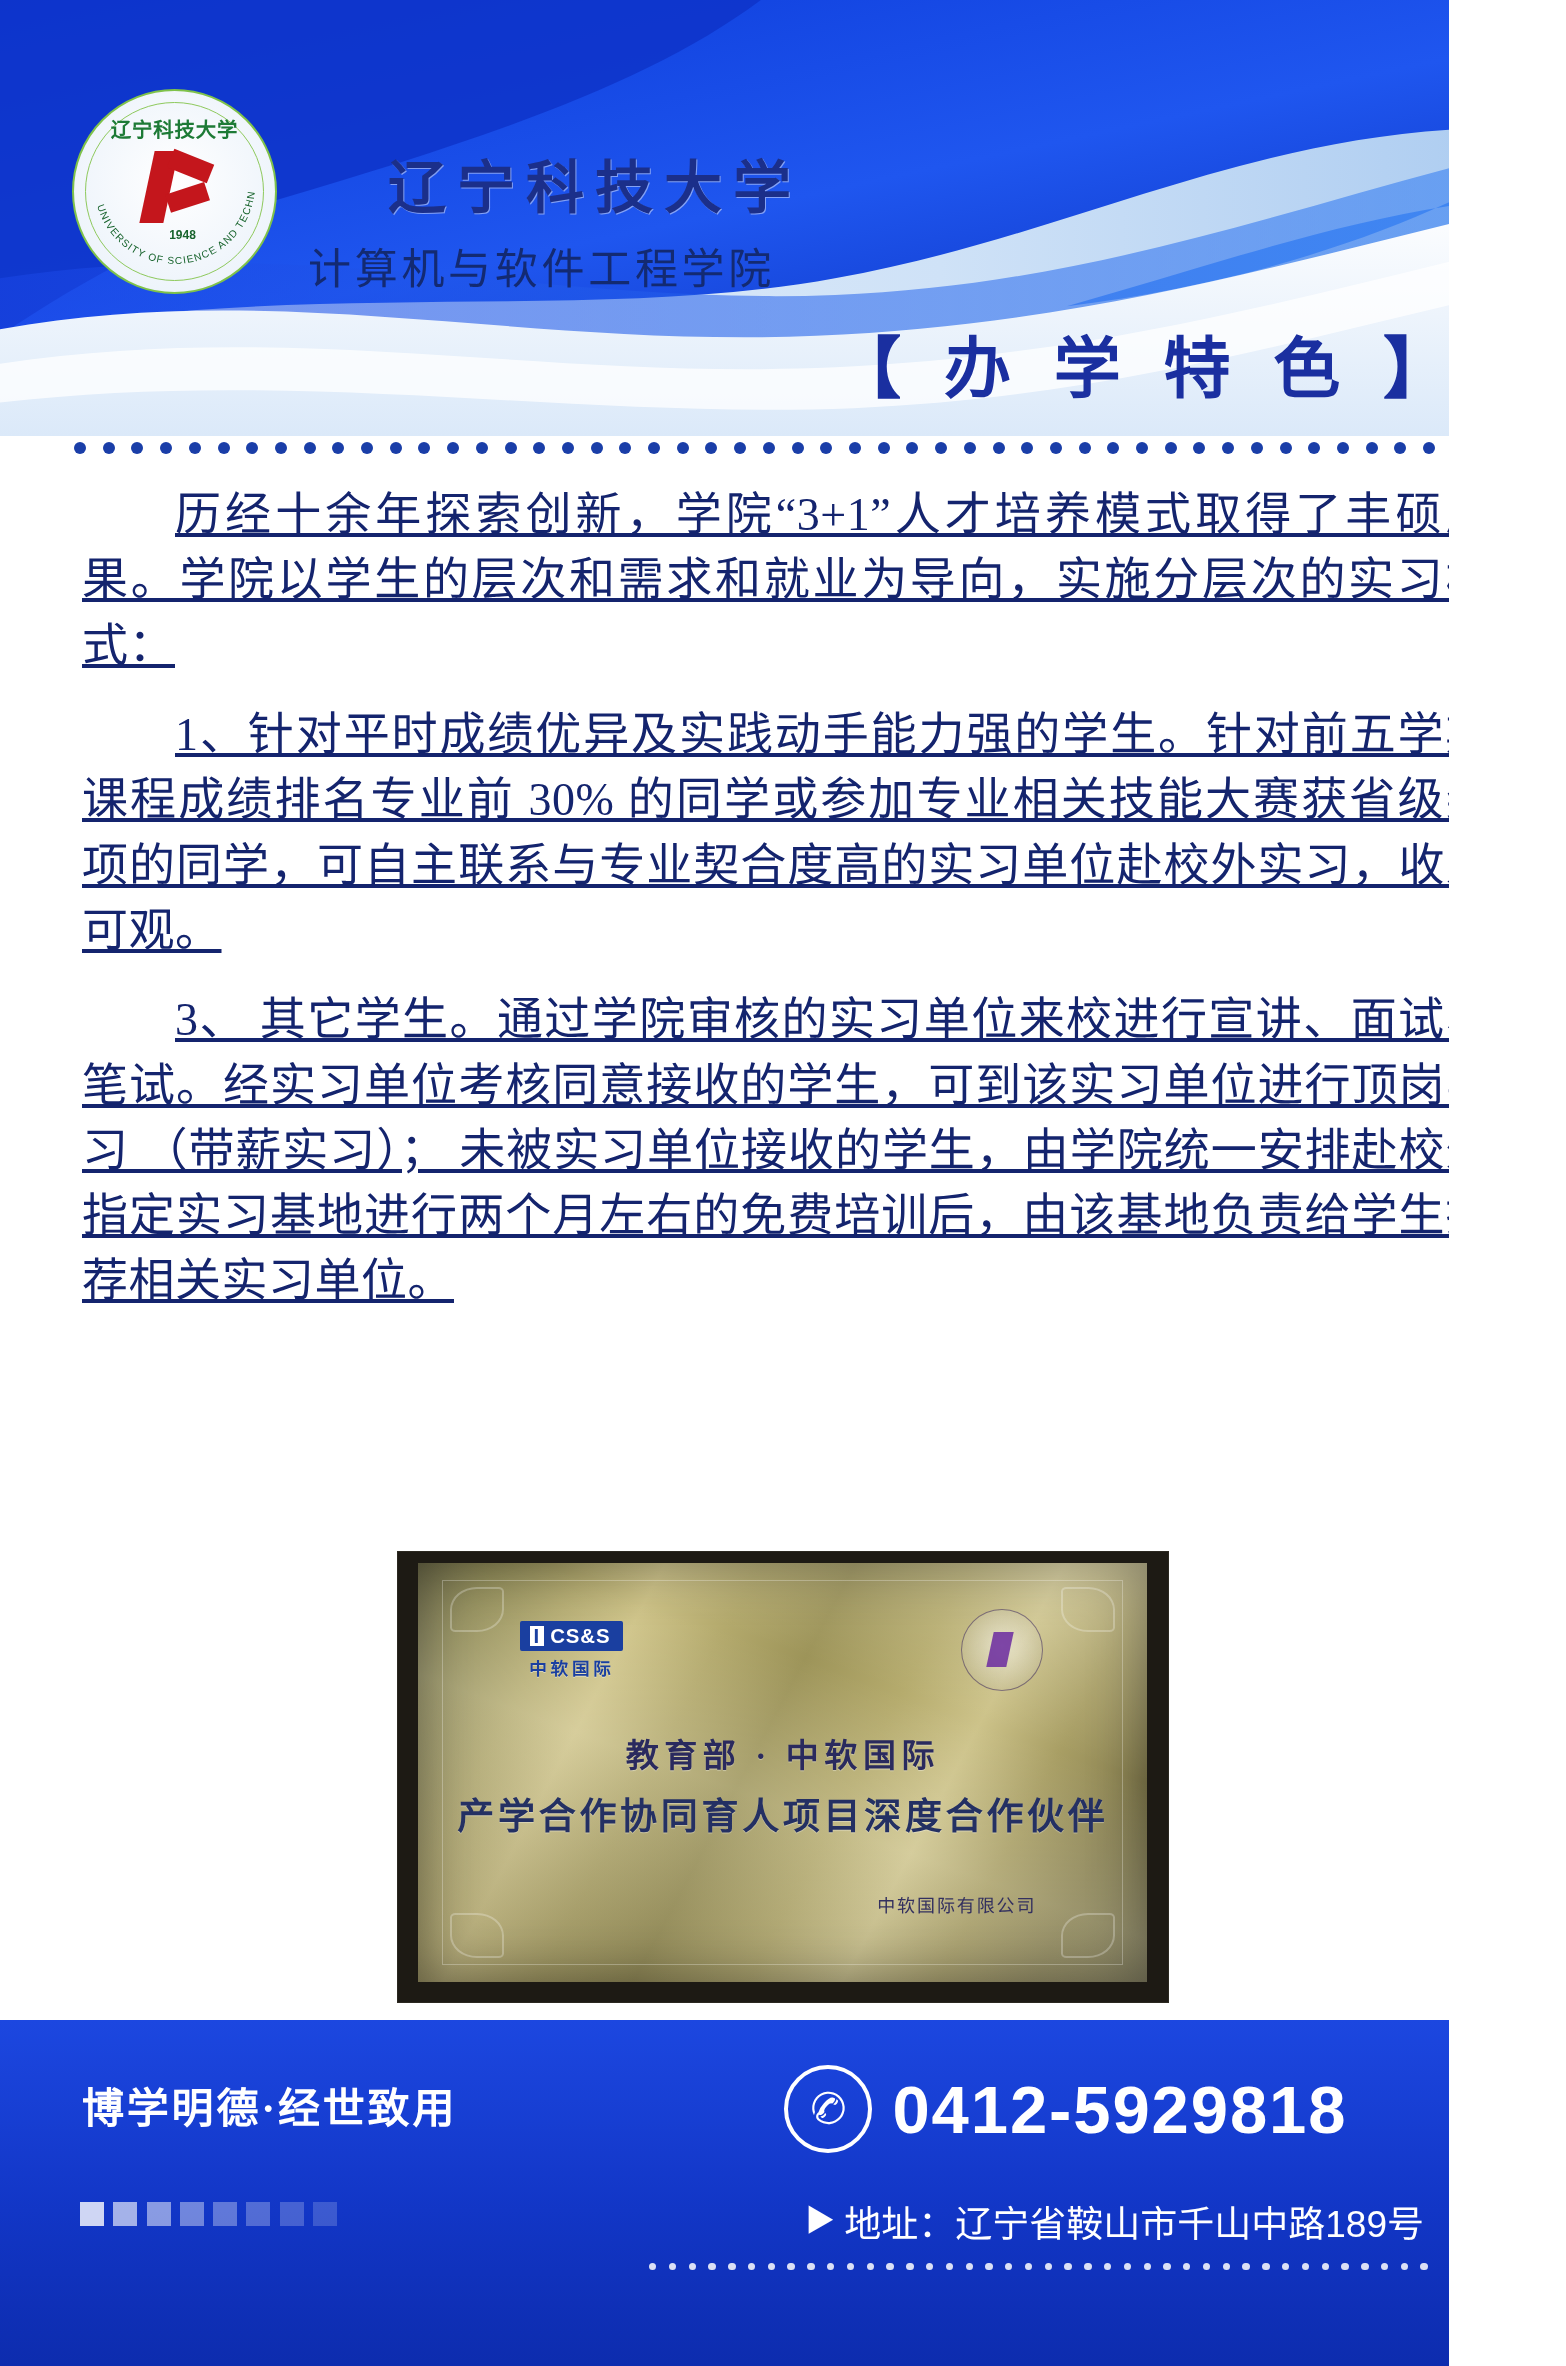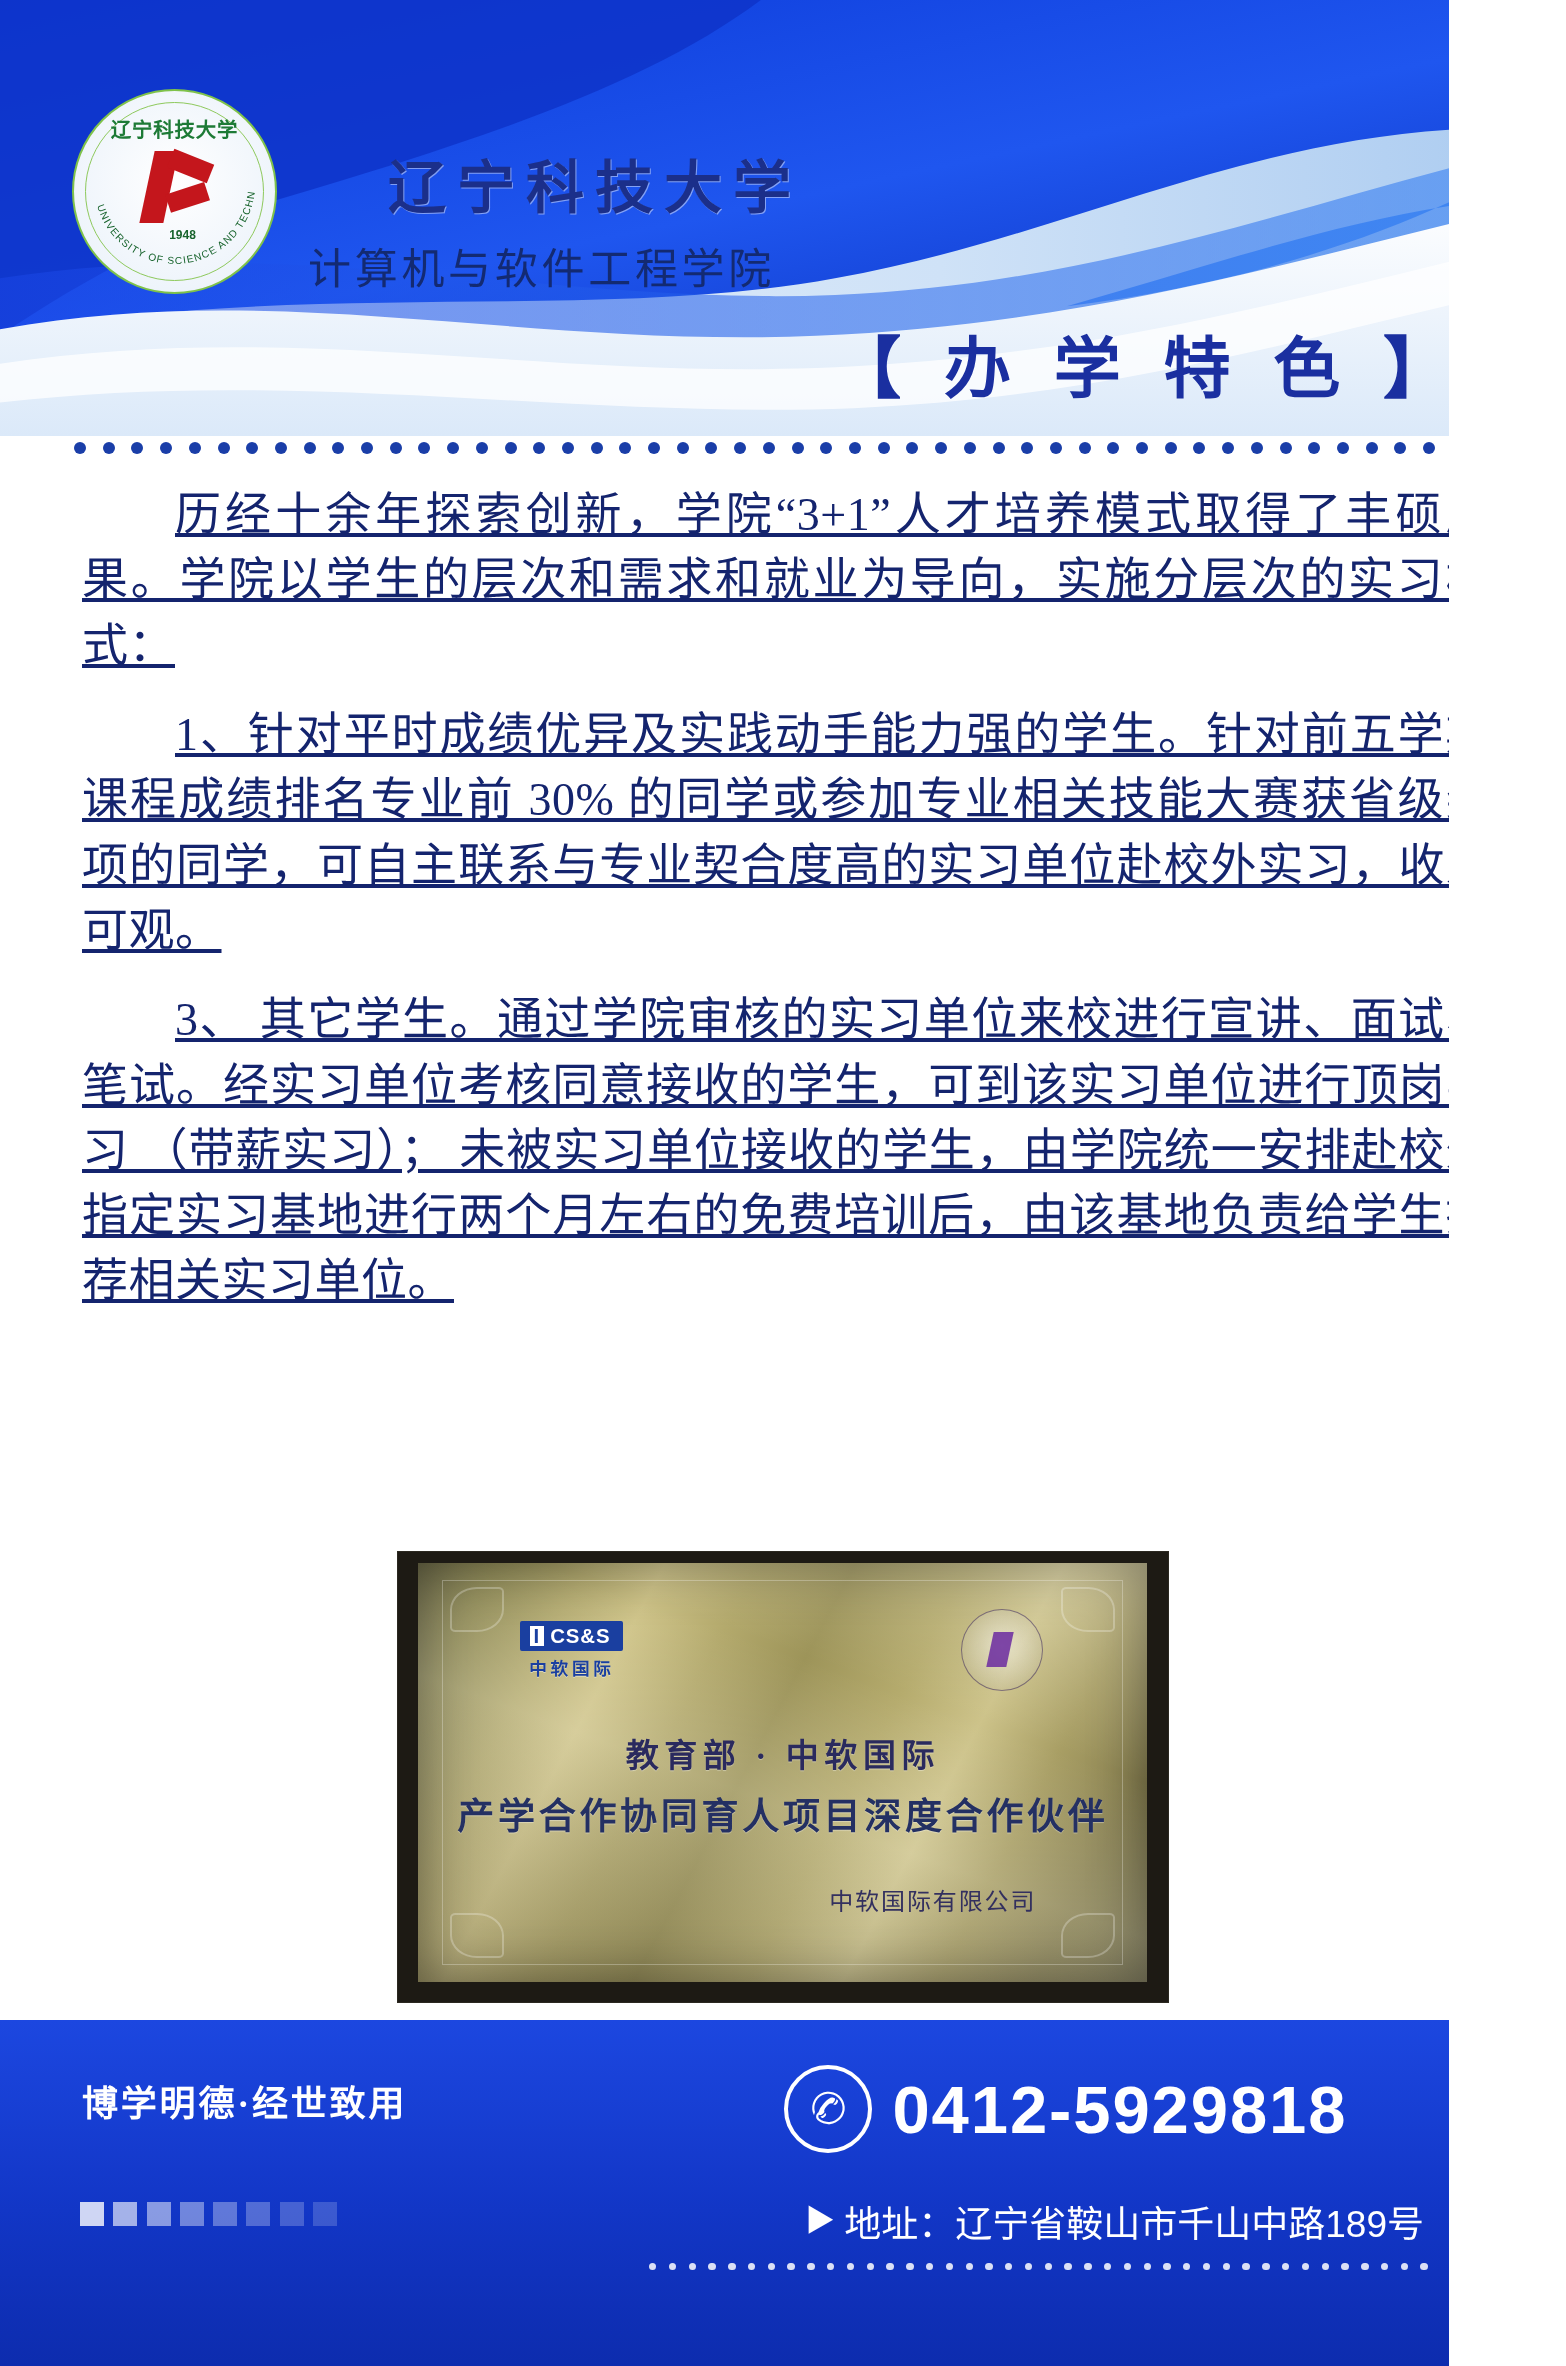--- a/index.html
+++ b/index.html
@@ -308,21 +308,21 @@
     font-size: 37px;
     font-weight: bold;
     color: #243063;
     letter-spacing: 3.7px;
     font-family: "Liberation Serif", serif;
     text-shadow: 0 0.9px 0.9px rgba(255,255,255,.35);
   }
   .plaque-line3 {
     position: absolute;
     right: 111px; bottom: 65px;
-    font-size: 24px;
+    font-size: 18px;
     color: #33305f;
     letter-spacing: 1.9px;
     font-family: "Liberation Sans", sans-serif;
   }
 
   
   .footer {
     position: absolute;
     left: 0;
     top: 2020px;
@@ -334,21 +334,21 @@
   .footer-band {
     position: absolute;
     left: 0; top: 0;
     width: 1567px; height: 346px;
     background: linear-gradient(180deg, #1c47e0 0%, #1236c6 55%, #0d2cae 100%);
   }
   .slogan {
     position: absolute;
     left: 82px;
     top: 54px;
-    font-size: 36px;
+    font-size: 42px;
     color: #ffffff;
     font-weight: bold;
     letter-spacing: 2.8px;
     font-family: "Liberation Serif", "DejaVu Serif", serif;
     white-space: nowrap;
   }
   .squares {
     position: absolute;
     left: 80px;
     top: 182px;

